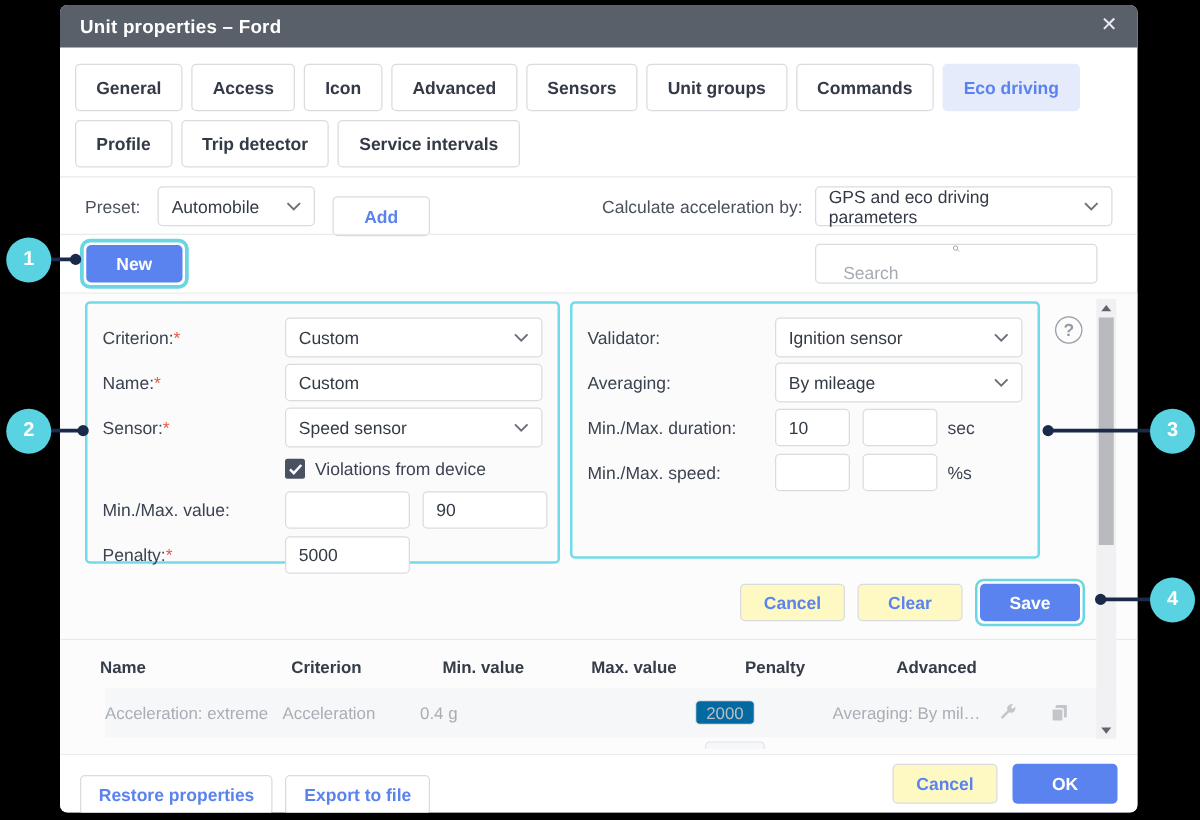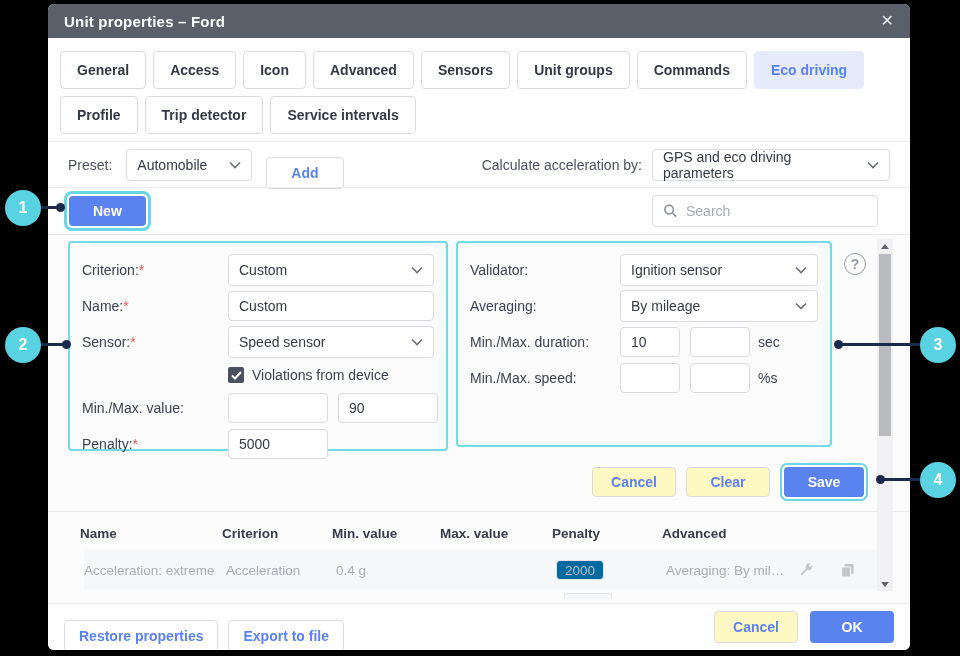--- a/index.html
+++ b/index.html
@@ -23,21 +23,21 @@
   .lbl { font-size:14px; color:#4a505c; }
   .select { background:#fff; border:1px solid #d9dbde; border-radius:4px; height:32px; display:flex; align-items:center; padding:0 10px; font-size:14px; color:#333a46; gap:10px; cursor:pointer; }
   .select .chev { flex:0 0 auto; margin-left:auto; }
   .btn-ghost { background:#fff; border:1px solid #d9dbde; border-radius:4px; height:32px; padding:0 24px; font-size:14px; font-weight:700; color:#5b83f0; display:flex; align-items:center; justify-content:center; cursor:pointer;margin-top:17px; }
   .calc-group { margin-left:auto; display:flex; align-items:center; gap:10px; }
 
   
   .toolbar { height:46px; display:flex; align-items:center; padding:0 16px; flex:0 0 auto; }
   .hl-ring { border:3px solid #6ad6e4; border-radius:8px; padding:2px; background:#fff; }
   .btn-primary { background:#5b83f0; border:none; border-radius:4px; color:#fff; font-size:14px; font-weight:700; height:30px; padding:0 24px; display:flex; align-items:center; justify-content:center; cursor:pointer; }
-  .search-box { margin-left:auto; margin-right:16px; width:226px; height:32px; border:1px solid #d9dbde; border-radius:4px; display:flex; align-items:center; padding:0 10px; gap:8px; background:#fff; }
+  .search-box { margin-left:auto; margin-right:16px; width:226px; height:32px; border:1px solid #d9dbde; border-radius:4px; display:flex; align-items:center; padding:0 10px; gap:8px; background:#fff;flex-direction:column; }
   .search-box input { border:none; outline:none; flex:1; font-size:14px; color:#333a46; font-family:"Liberation Sans", sans-serif; background:transparent; }
   .search-box input::placeholder { color:#a6abb3; }
 
   
   .content { position:relative; flex:1 1 auto; background:#fcfcfd; padding:6px 20px 0 20px; }
   .sections { display:flex; gap:8px; align-items:flex-start; }
   .section { border:2px solid #72dbe9; border-radius:4px; padding:9px 12px; background:#fbfbfc; }
   .section.left { width:380px; height:210px; }
   .section.right { width:376px; height:206px; }
   .frow { display:flex; align-items:center; height:36px; }
@@ -57,21 +57,21 @@
   .help { position:absolute; left:796px; top:18px; width:22px; height:22px; border:1.5px solid #959ca6; border-radius:50%; color:#959ca6; font-size:14px; font-weight:700; display:flex; align-items:center; justify-content:center; cursor:pointer; }
 
   
   .form-actions { display:flex; justify-content:flex-end; align-items:center; gap:10px; margin:12px 22px 10px 0; }
   .btn-sec { background:#fef9c3; border:1px solid #d9dbde; border-radius:4px; height:30px; width:84px; font-size:14px; font-weight:700; color:#5b83f0; display:flex; align-items:center; justify-content:center; cursor:pointer; }
   .save-ring { border:2.5px solid #6ad6e4; border-radius:7px; padding:2px; background:#fff; }
   .btn-save { width:80px; }
 
   
   .tbl-head, .tbl-row { display:grid; grid-template-columns:142px 110px 108px 112px 110px 1fr; margin-left:12px; width:798px; align-items:center; }
-  .tbl-head { height:34px; margin-top:4px; }
+  .tbl-head { height:34px; margin-top:4px;gap:11px; }
   .tbl-head .th { font-size:13.5px; font-weight:700; color:#363c48; }
   .tbl-row { height:40px; background:#f6f7f8; font-size:13.5px; color:#a9adb4;margin-left:16px; }
   .pen-box { width:48px; height:20px; border:1px solid #e2e3e6; border-radius:4px; background:#0369a1; display:flex; align-items:center; justify-content:center; color:#b9bdc3; font-size:13.5px; }
   .adv-cell { display:flex; align-items:center; }
   .adv-text { flex:0 0 auto; width:118px; white-space:nowrap; overflow:hidden; }
   .row-icons { display:flex; align-items:center; gap:26px; margin-left:14px; }
   .row-icons svg { display:block; cursor:pointer; }
   .tbl-partial { height:9px; margin-left:12px; position:relative; overflow:hidden; }
   .tbl-partial .pen-sliver { position:absolute; left:484px; top:3px; width:48px; height:12px; border:1px solid #e2e3e6; border-bottom:none; border-radius:4px 4px 0 0; background:#f6f7f8; }
 

